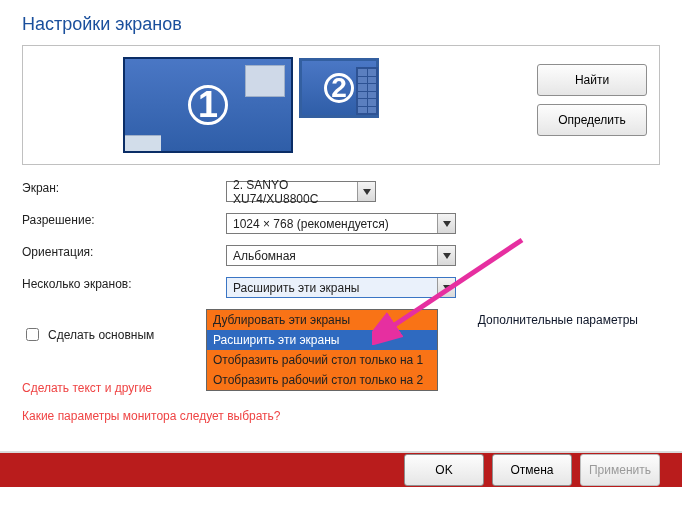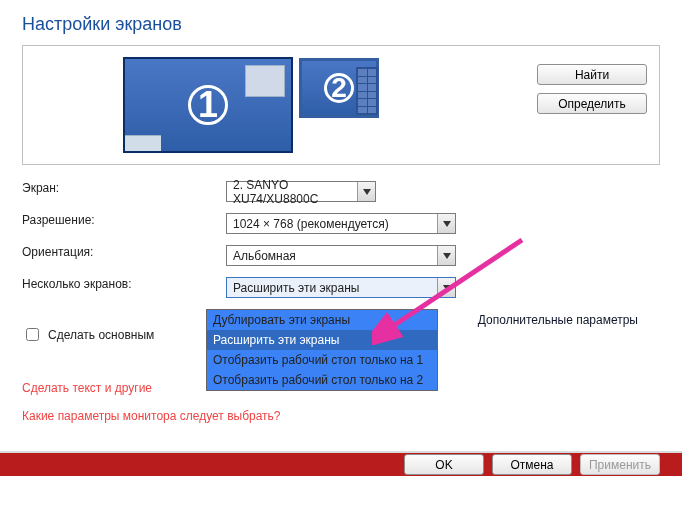--- a/index.html
+++ b/index.html
@@ -20,41 +20,41 @@
   .monitor.m2 { width: 80px; height: 60px; border: 3px solid #335fa0; font-size: 28px; align-self: flex-start; margin-top: 12px; }
   .monitor .num { border: 3px solid #fff; border-radius: 50%; width: 40px; height: 40px; display:flex; align-items:center; justify-content:center; }
   .monitor.m2 .num { width: 30px; height: 30px; }
   .m1-deco1 { position:absolute; top:6px; right:6px; width:40px; height:32px; background:#cfd9e8; border:1px solid #a0b0c8;}
   .m1-deco2 { position:absolute; bottom:0; left:0; width:36px; height:16px; background:#d2ddea; border-top:1px solid #a0b0c8;}
   .m2-deco  { position:absolute; right:-2px; top:6px; width:22px; height:48px; background:#2d5293; display:grid; grid-template-columns:1fr 1fr; gap:1px; padding:2px;}
   .m2-deco span{background:#5b7fbf;}
   .side-buttons { position: absolute; right: 12px; top: 18px; display:flex; flex-direction:column; gap:8px; }
   .btn {
     background: linear-gradient(#fdfdfd,#e6e6e6); border:1px solid #8e8e8e; border-radius:3px;
-    min-width: 110px; height: 21px; font-size: 12px; cursor: pointer;
+    min-width: 110px; height: 32px; font-size: 12px; cursor: pointer;
   }
   .form { margin-top: 16px; }
   .row { display:flex; align-items:flex-start; margin-bottom: 10px; min-height:22px; }
   .lbl { width: 160px; }
   .combo {
     position: relative; border:1px solid #7a7a7a; height:21px; background:#fff;
     display:flex; align-items:center; padding:0 22px 0 6px; cursor:pointer;margin-left:44px;
   }
   .combo .arrow {
     position:absolute; right:0; top:0; bottom:0; width:18px;
     background:linear-gradient(#f4f4f4,#d9d9d9); border-left:1px solid #999;
     display:flex; align-items:center; justify-content:center;
   }
   .combo .arrow svg{width:8px;height:6px;}
   .combo.sm { width: 150px; }
   .combo.md { width: 230px; }
   .combo.lg { width: 230px; }
   .combo.hl { border:1px solid #3a75c4; background:#eaf1fb; }
   .dropdown {
-    position:absolute; left:184px; top:0; width:232px; border:1px solid #666; background:#3b82f6; z-index:5;
+    position:absolute; left:184px; top:0; width:232px; border:1px solid #666; background:#f97316; z-index:5;
   }
   .dropdown .opt { padding:3px 6px; cursor:pointer; white-space:nowrap; }
   .dropdown .opt.sel { background:#2f6ac0; color:#fff; }
   .rel { position: relative; }
   .check-row { display:flex; align-items:center; gap:6px; margin-top:12px; }
   .check-row input { width:13px; height:13px; }
   .adv-link { position:absolute; right:22px; color:#0f172a; cursor:pointer; }
   .link { color:#ef4444; cursor:pointer; display:block; margin-top:14px; }
   .sep { height:1px; background:#dcdcdc; margin: 18px 0 0 0; }
   .footer { background:#b91c1c; border-top:1px solid #d9d9d9; padding:1px 22px; display:flex; justify-content:flex-end; gap:8px; }

